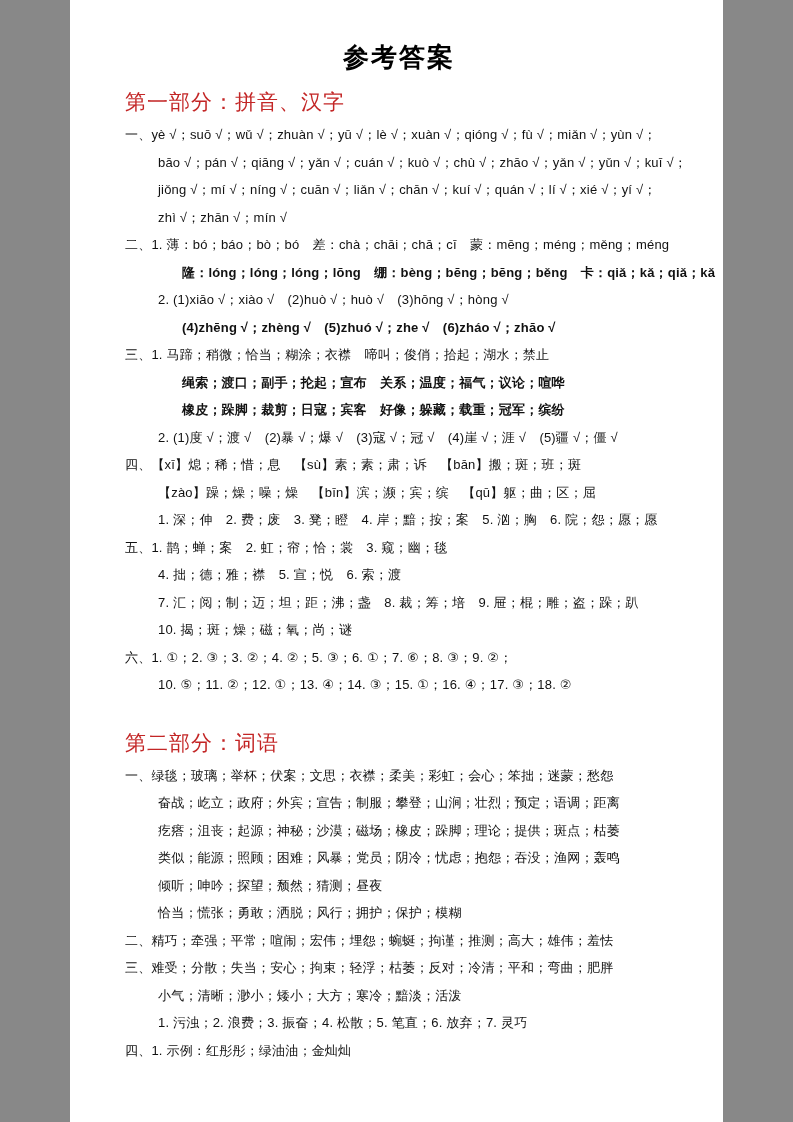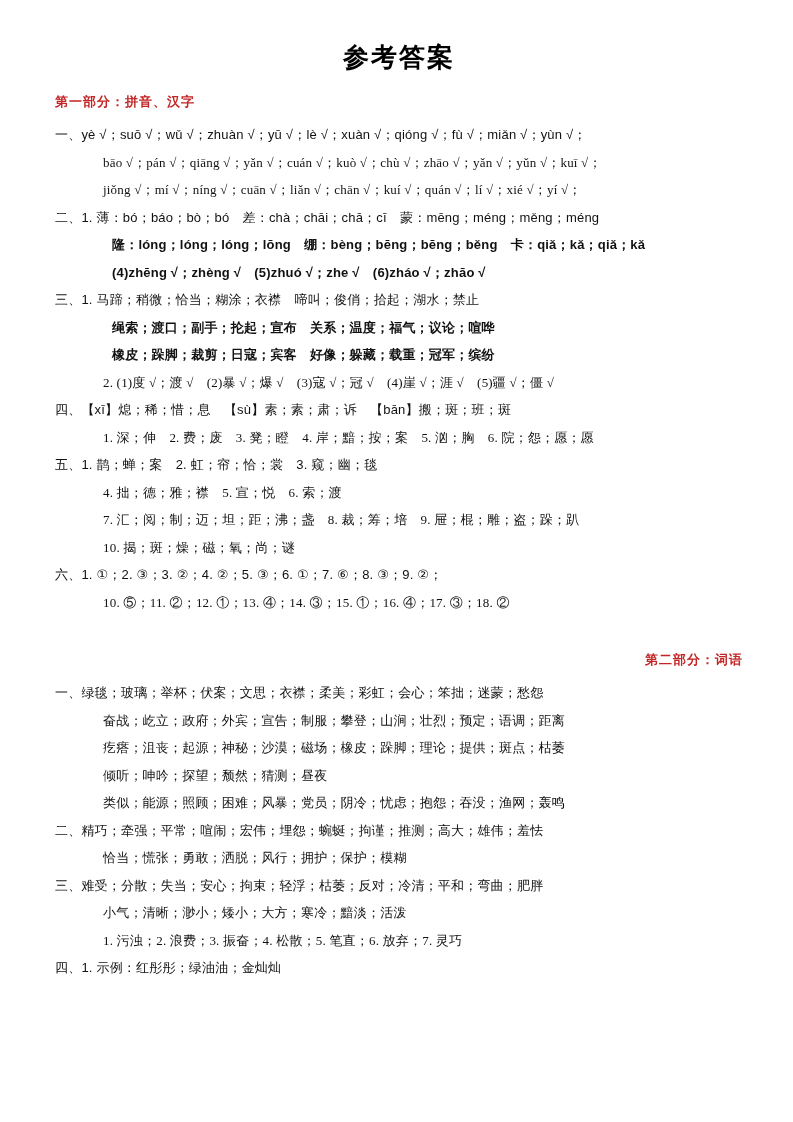--- a/index.html
+++ b/index.html
@@ -7,100 +7,102 @@
     --text:#111111;
     --bg:#ffffff;
   }
   html,body{margin:0;padding:0;}
   body{
     background:#888;
     font-family:"Liberation Sans","DejaVu Sans",sans-serif;
   }
   .page{
     position:relative;
-    width:793px;
+    width:653px;
     height:1122px;
     margin:0 auto;
     background:var(--bg);
     box-sizing:border-box;
     padding:40px 50px 0 55px;
     overflow:hidden;
     color:var(--text);
   }
   .doc-title{
     text-align:center;
     font-size:26px;
     font-weight:bold;
     letter-spacing:2px;
     line-height:34px;
     margin:0 0 14px 0;
     color:#000;
   }
   .section-heading{
     color:var(--accent);
-    font-weight:bold;
-    font-size:13px;
+    font-weight:normal;
+    font-size:21px;
     line-height:27px;
     margin:0 0 6px 0;
     letter-spacing:1px;
   }
   .part2-heading{
     margin-top:30px;
-    text-align:right;
   }
   .line{
     font-size:13px;
     line-height:27.5px;
     white-space:nowrap;
     letter-spacing:0.2px;
     color:var(--text);
   }
   .l0{margin-left:0;}
-  .l1{margin-left:48px;font-family:Liberation Serif, serif;}
+  .l1{margin-left:33px;}
   .l2{margin-left:57px;font-weight:bold;}
 </style>
 </head>
 <body>
 
 <div class="page">
 
   <h1 class="doc-title">参考答案</h1>
 
   <h2 class="section-heading">第一部分：拼音、汉字</h2>
 
   <div>
     <div class="line l0">一、yè √；suō √；wǔ √；zhuàn √；yū √；lè √；xuàn √；qióng √；fù √；miǎn √；yùn √；</div>
     <div class="line l1">bāo √；pán √；qiāng √；yǎn √；cuán √；kuò √；chù √；zhāo √；yǎn √；yǔn √；kuī √；</div>
     <div class="line l1">jiǒng √；mí √；níng √；cuān √；liǎn √；chān √；kuí √；quán √；lí √；xié √；yí √；</div>
+    <div class="line l1">zhì √；zhān √；mín √</div>
     <div class="line l0">二、1. 薄：bó；báo；bò；bó　差：chà；chāi；chā；cī　蒙：mēng；méng；měng；méng</div>
     <div class="line l2">隆：lóng；lóng；lóng；lōng　绷：bèng；bēng；bēng；běng　卡：qiǎ；kǎ；qiǎ；kǎ</div>
+    <div class="line l1">2. (1)xiāo √；xiào √　(2)huò √；huò √　(3)hōng √；hòng √</div>
     <div class="line l2">(4)zhēng √；zhèng √　(5)zhuó √；zhe √　(6)zháo √；zhāo √</div>
     <div class="line l0">三、1. 马蹄；稍微；恰当；糊涂；衣襟　啼叫；俊俏；拾起；湖水；禁止</div>
     <div class="line l2">绳索；渡口；副手；抡起；宣布　关系；温度；福气；议论；喧哗</div>
     <div class="line l2">橡皮；跺脚；裁剪；日寇；宾客　好像；躲藏；载重；冠军；缤纷</div>
     <div class="line l1">2. (1)度 √；渡 √　(2)暴 √；爆 √　(3)寇 √；冠 √　(4)崖 √；涯 √　(5)疆 √；僵 √</div>
     <div class="line l0">四、【xī】熄；稀；惜；息　【sù】素；素；肃；诉　【bān】搬；斑；班；斑</div>
+    <div class="line l1">【zào】躁；燥；噪；燥　【bīn】滨；濒；宾；缤　【qū】躯；曲；区；屈</div>
     <div class="line l1">1. 深；伸　2. 费；废　3. 凳；瞪　4. 岸；黯；按；案　5. 汹；胸　6. 院；怨；愿；愿</div>
     <div class="line l0">五、1. 鹊；蝉；案　2. 虹；帘；恰；裳　3. 窥；幽；毯</div>
     <div class="line l1">4. 拙；德；雅；襟　5. 宣；悦　6. 索；渡</div>
     <div class="line l1">7. 汇；阅；制；迈；坦；距；沸；盏　8. 裁；筹；培　9. 屉；棍；雕；盗；跺；趴</div>
     <div class="line l1">10. 揭；斑；燥；磁；氧；尚；谜</div>
     <div class="line l0">六、1. ①；2. ③；3. ②；4. ②；5. ③；6. ①；7. ⑥；8. ③；9. ②；</div>
     <div class="line l1">10. ⑤；11. ②；12. ①；13. ④；14. ③；15. ①；16. ④；17. ③；18. ②</div>
   </div>
 
   <h2 class="section-heading part2-heading">第二部分：词语</h2>
 
   <div>
     <div class="line l0">一、绿毯；玻璃；举杯；伏案；文思；衣襟；柔美；彩虹；会心；笨拙；迷蒙；愁怨</div>
     <div class="line l1">奋战；屹立；政府；外宾；宣告；制服；攀登；山涧；壮烈；预定；语调；距离</div>
     <div class="line l1">疙瘩；沮丧；起源；神秘；沙漠；磁场；橡皮；跺脚；理论；提供；斑点；枯萎</div>
+    <div class="line l1">类似；能源；照顾；困难；风暴；党员；阴冷；忧虑；抱怨；吞没；渔网；轰鸣</div>
     <div class="line l1">倾听；呻吟；探望；颓然；猜测；昼夜</div>
-    <div class="line l1">类似；能源；照顾；困难；风暴；党员；阴冷；忧虑；抱怨；吞没；渔网；轰鸣</div>
+    <div class="line l1">恰当；慌张；勇敢；洒脱；风行；拥护；保护；模糊</div>
     <div class="line l0">二、精巧；牵强；平常；喧闹；宏伟；埋怨；蜿蜒；拘谨；推测；高大；雄伟；羞怯</div>
-    <div class="line l1">恰当；慌张；勇敢；洒脱；风行；拥护；保护；模糊</div>
     <div class="line l0">三、难受；分散；失当；安心；拘束；轻浮；枯萎；反对；冷清；平和；弯曲；肥胖</div>
     <div class="line l1">小气；清晰；渺小；矮小；大方；寒冷；黯淡；活泼</div>
     <div class="line l1">1. 污浊；2. 浪费；3. 振奋；4. 松散；5. 笔直；6. 放弃；7. 灵巧</div>
     <div class="line l0">四、1. 示例：红彤彤；绿油油；金灿灿</div>
   </div>
 
 </div>
 
 </body></html>

